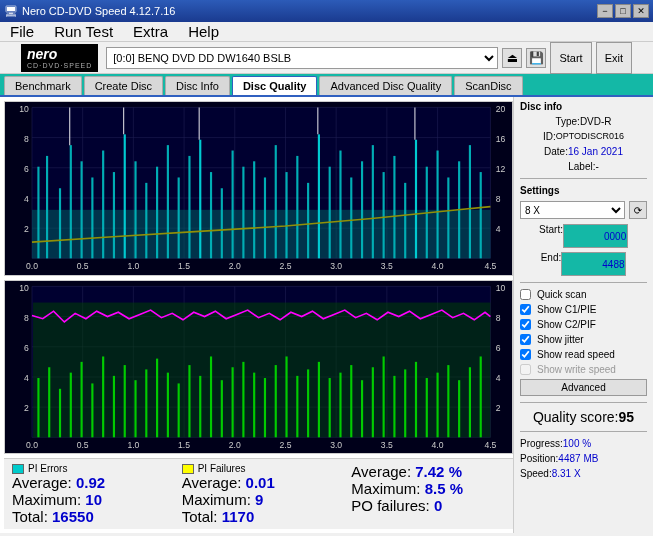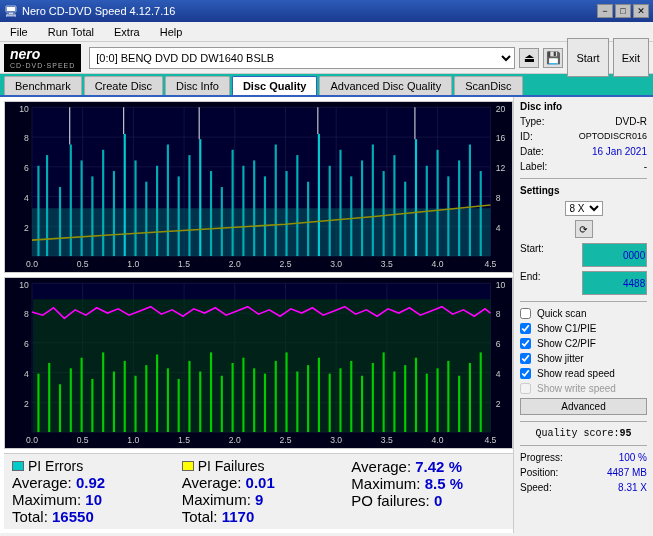--- a/index.html
+++ b/index.html
@@ -40,31 +40,31 @@
       border-bottom: 1px solid #ccc;
       display: flex;
       height: 20px;
       align-items: center;
       padding: 0 4px;
       gap: 8px;
     }
     .menu-item {
       padding: 1px 6px;
       cursor: pointer;
-      font-size: 11px;
+      font-size: 15px;
     }
 
     
     .toolbar {
       background: #f0f0f0;
       border-bottom: 1px solid #ccc;
       display: flex;
       align-items: center;
       height: 32px;
-      padding: 2px 4px;
+      padding: 2px 21px;
       gap: 4px;
     }
     .logo-area {
       background: #000;
       color: white;
       padding: 2px 6px;
       font-size: 10px;
       height: 28px;
       display: flex; flex-direction: column; justify-content: center;
       margin-right: 4px;
@@ -73,21 +73,21 @@
     .logo-sub { font-size: 7px; color: #aaa; letter-spacing: 1px; }
     .drive-select {
       flex: 1;
       height: 22px;
       font-size: 11px;
       border: 1px solid #999;
       background: white;
       padding: 0 2px;
     }
     .toolbar-btn {
-      height: 39px;
+      height: 32px;
       padding: 0 8px;
       background: #e8e8e8;
       border: 1px solid #999;
       cursor: pointer;
       font-size: 11px;
       display: flex; align-items: center; gap: 3px;
     }
     .toolbar-icon {
       width: 20px; height: 20px;
       border: 1px solid #999;
@@ -149,21 +149,21 @@
     .legend-area {
       background: #f0f0f0;
       border-top: 1px solid #ccc;
       padding: 4px 8px;
       display: grid;
       grid-template-columns: 1fr 1fr 1fr;
       gap: 2px 16px;
       font-size: 10px;
     }
     .legend-item { display: flex; flex-direction: column; }
-    .legend-header { display: flex; align-items: center; gap: 4px; font-size: 14px; }
+    .legend-header { display: flex; align-items: center; gap: 4px; font-size: 10px; }
     .legend-color-box { width: 12px; height: 10px; border: 1px solid #666; }
     .legend-stat { font-size: 15px; }
     .legend-stat-value { color: #0000cc; font-weight: bold; }
 
     
     .right-panel {
       width: 140px;
       background: #f0f0f0;
       border-left: 1px solid #ccc;
       padding: 4px 6px;
@@ -172,35 +172,34 @@
       gap: 4px;
       font-size: 10px;
     }
     .panel-section-title {
       font-weight: bold;
       font-size: 10px;
       color: #000;
     }
     .panel-row {
       display: flex;
-      justify-content: space-between;
+      justify-content: center;
       font-size: 10px;
     }
     .panel-value { color: #0000cc; }
     .panel-value-black { color: #000; }
     .panel-divider {
       border-top: 1px solid #aaa;
       margin: 2px 0;
     }
     .settings-row {
       display: flex;
       align-items: center;
       gap: 4px;
       margin: 1px 0;
-      flex-direction: column;
     }
     .settings-select {
       flex: 1;
       height: 18px;
       font-size: 10px;
       border: 1px solid #999;
       background: white;
     }
     .settings-icon-btn {
       width: 18px; height: 18px;
@@ -233,30 +232,29 @@
       border: 1px solid #999;
       padding: 2px 8px;
       cursor: pointer;
       font-size: 10px;
       align-self: flex-end;
       width: 100%;
     }
     .quality-score-row {
       display: flex;
       justify-content: center;
-      font-size: 10px;
-      font-family: Liberation Mono, monospace;
+      font-size: 14px;
     }
     .quality-score-value {
       font-weight: bold;
       color: #000;
     }
     .progress-row {
       display: flex;
-      justify-content: space-between;
+      justify-content: flex-start;
       font-size: 10px;
     }
 
     svg.chart { width: 100%; height: 100%; }
   </style>
 </head>
 <body>
 
 <div class="title-bar">
   <div class="title-bar-title">
@@ -265,21 +263,21 @@
   </div>
   <div class="title-bar-buttons">
     <div class="title-btn">−</div>
     <div class="title-btn">□</div>
     <div class="title-btn">✕</div>
   </div>
 </div>
 
 <div class="menu-bar">
   <span class="menu-item">File</span>
-  <span class="menu-item">Run Total</span>
+  <span class="menu-item">Run Test</span>
   <span class="menu-item">Extra</span>
   <span class="menu-item">Help</span>
 </div>
 
 <div class="toolbar">
   <div class="logo-area">
     <div class="logo-nero">nero</div>
     <div class="logo-sub">CD·DVD·SPEED</div>
   </div>
   <select class="drive-select">

